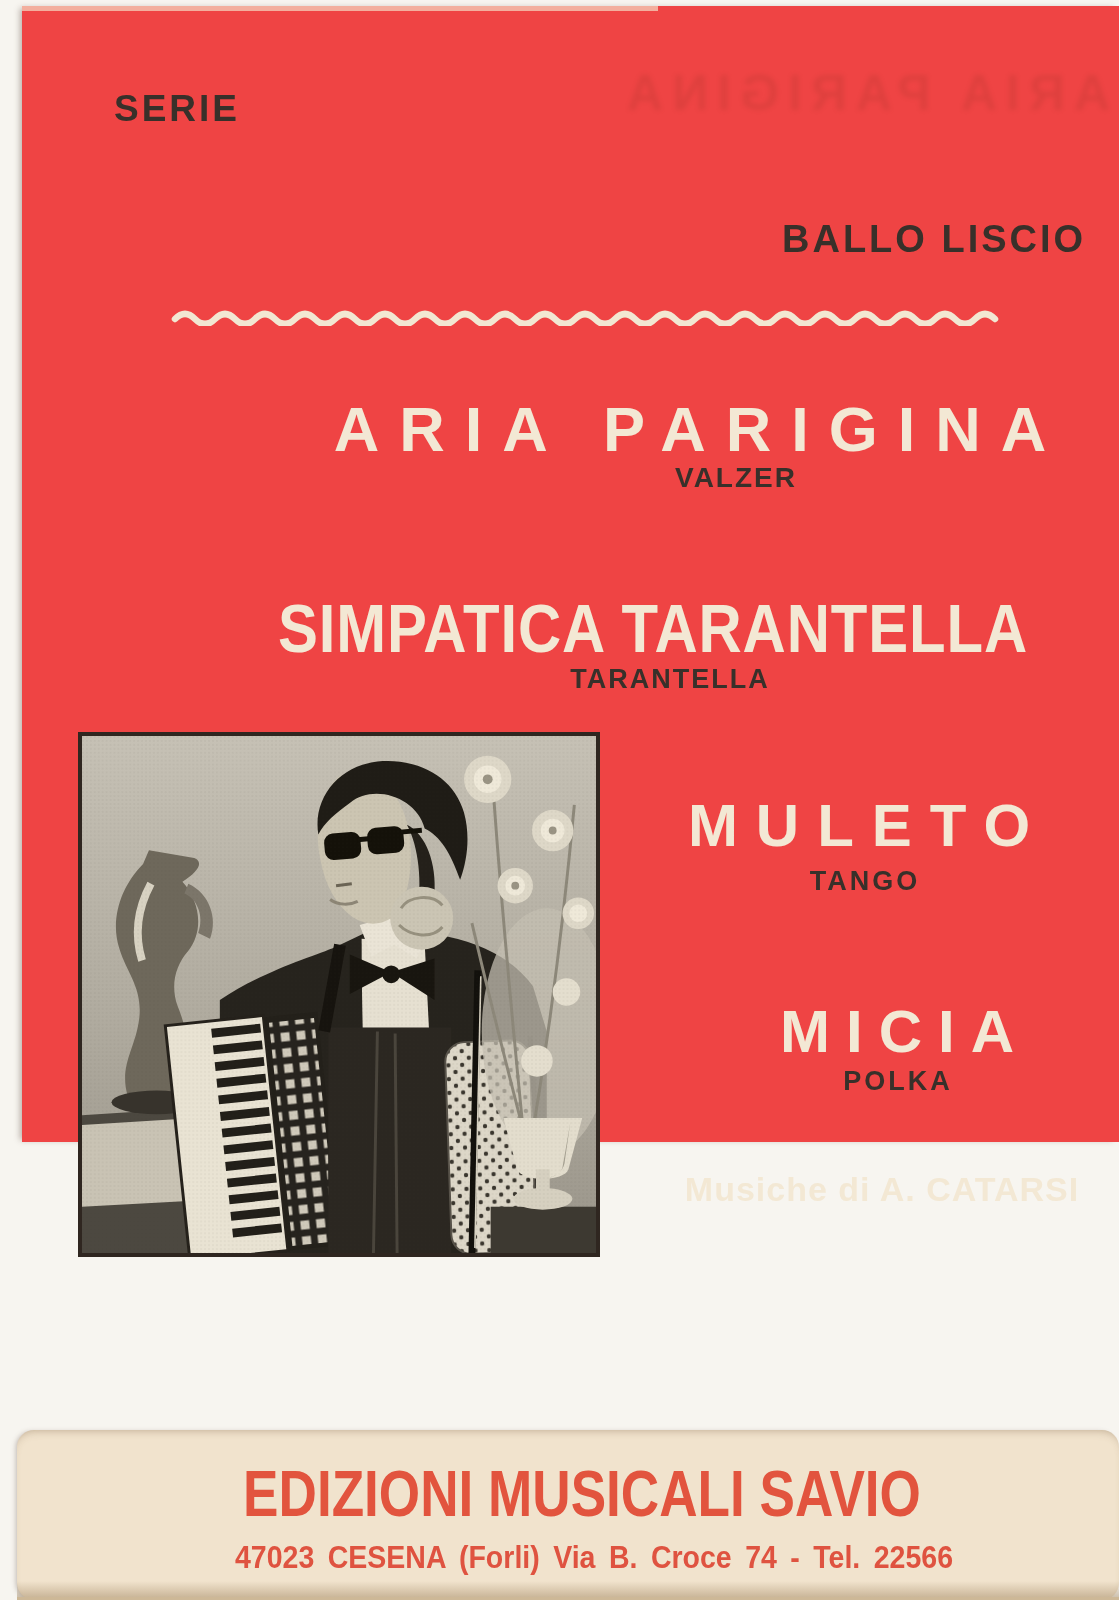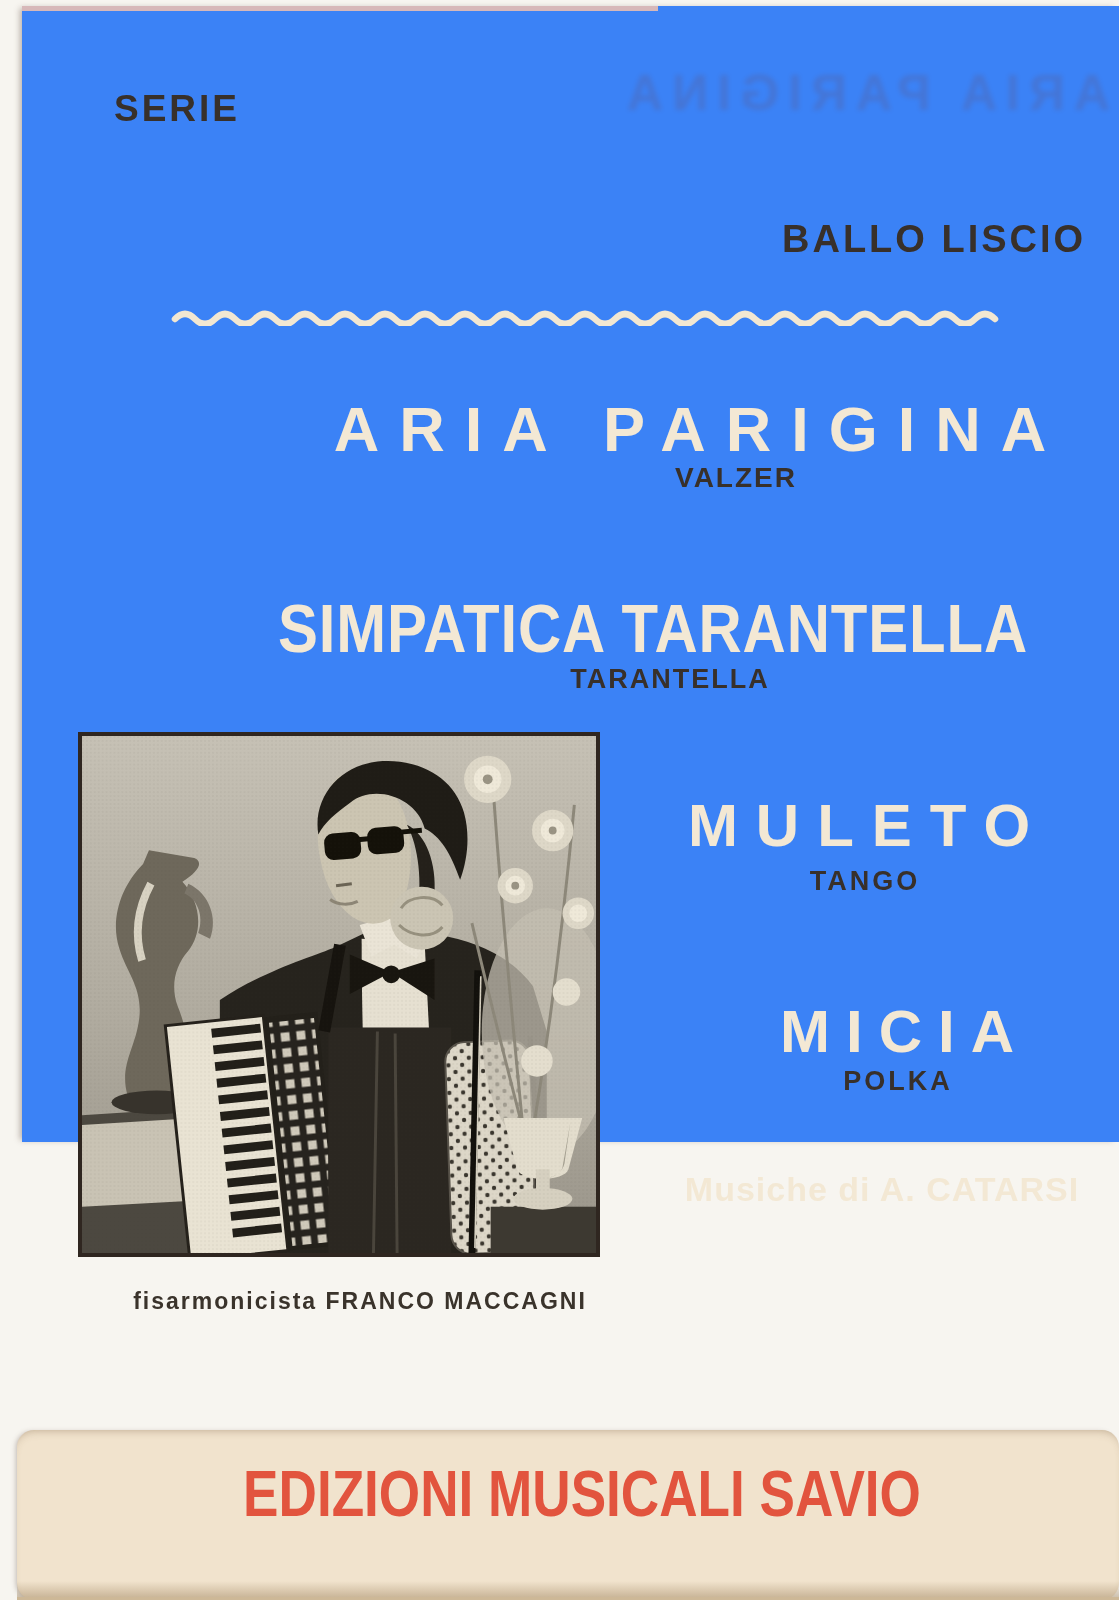--- a/index.html
+++ b/index.html
@@ -5,21 +5,21 @@
   * { margin:0; padding:0; box-sizing:border-box; }
   html,body { background:#eef0ec; }
   body { font-family:"Liberation Sans", sans-serif; }
   .scan {
     position:relative; width:1119px; height:1600px;
     background:#f7f5f0; overflow:hidden;
   }
   
   .red-sheet {
     position:absolute; left:22px; top:6px; width:1097px; height:1136px;
-    background:#3b82f6;
+    background:#ef4444;
     box-shadow:-4px 0 6px -2px rgba(90,70,60,.4);
     text-align:center;
   }
   .red-sheet::before {
     content:''; position:absolute; left:0; top:0; height:5px; width:58%;
     background:#f3c2ae; opacity:.85;
   }
   
   .bottom-band {
     position:absolute; left:17px; top:1430px; width:1102px; height:170px;
@@ -99,21 +99,20 @@
     <div class="t ctr genre2 bold ink">TARANTELLA</div>
 
     <div class="t ctr title3 bold cream">MULETO</div>
     <div class="t ctr genre3 bold ink">TANGO</div>
 
     <div class="t ctr title4 bold cream">MICIA</div>
     <div class="t ctr genre4 bold ink">POLKA</div>
 
     <div class="t ctr composer bold cream">Musiche di A. CATARSI</div>
 
-    <div class="t ctr caption bold">fisarmonicista FRANCO MACCAGNI</div>
   </div>
 
   <div class="photo">
     <svg viewBox="0 0 522 525" preserveAspectRatio="none">
       <defs>
         <linearGradient id="pbg" x1="0" y1="0" x2="0" y2="1">
           <stop offset="0" stop-color="#c6c1b5"></stop>
           <stop offset="0.55" stop-color="#b0ab9f"></stop>
           <stop offset="1" stop-color="#9a958a"></stop>
         </linearGradient>
@@ -226,15 +225,18 @@
       </g>
 
       <rect width="522" height="525" fill="url(#halftone)" opacity="0.12"></rect>
     </svg>
   </div>
 
   <div class="bottom-band">
     <div class="t ctr pub-name bold" style="top:32px; left:565px;">
       <span class="cond2">EDIZIONI MUSICALI SAVIO</span>
     </div>
+    <div class="t ctr pub-address bold" style="top:112px; left:577px;">
+      <span class="cond3">47023 CESENA (Forli) Via B. Croce 74 - Tel. 22566</span>
+    </div>
   </div>
 
 </div>
 
 </body></html>

